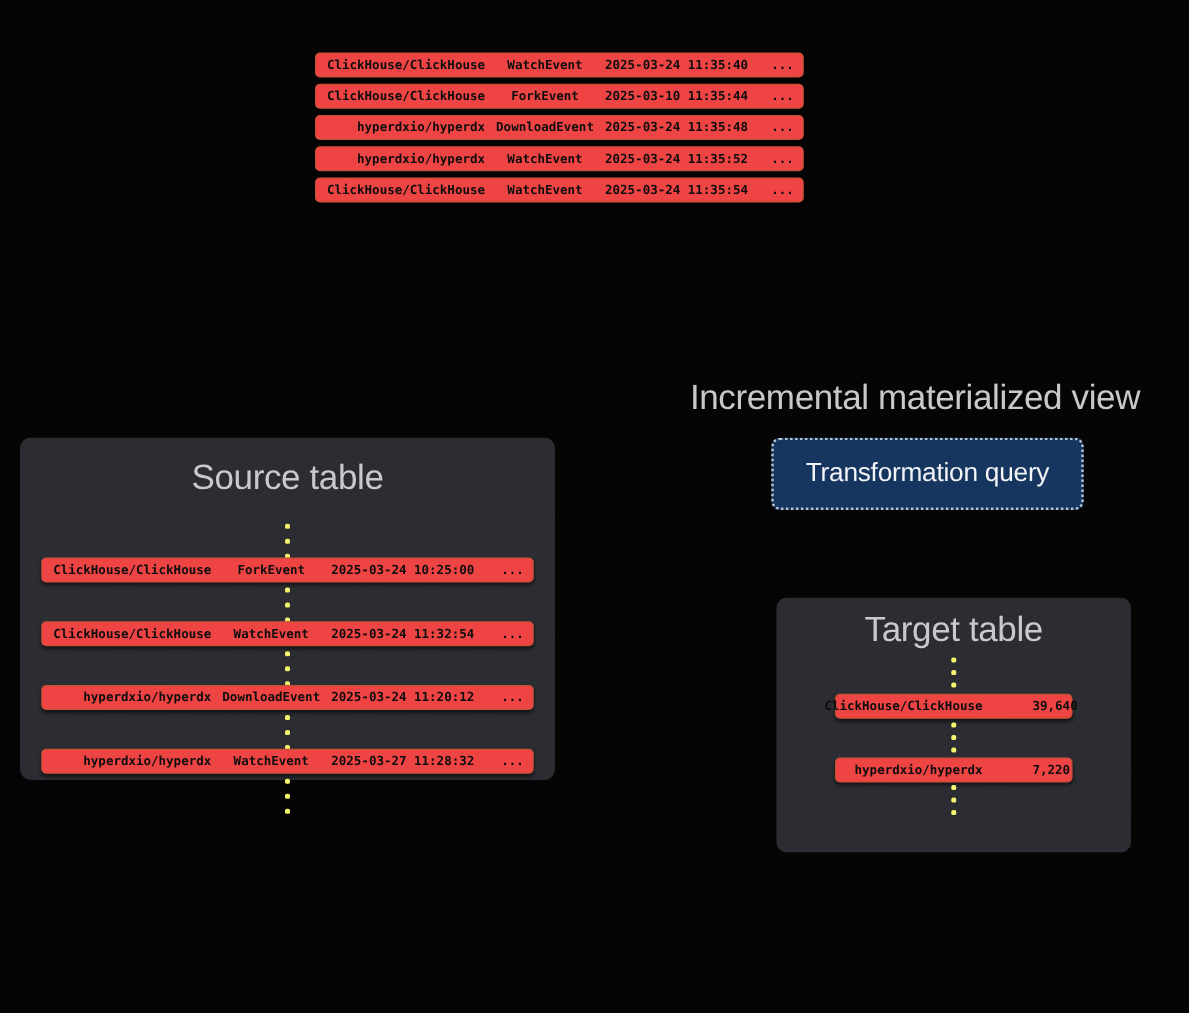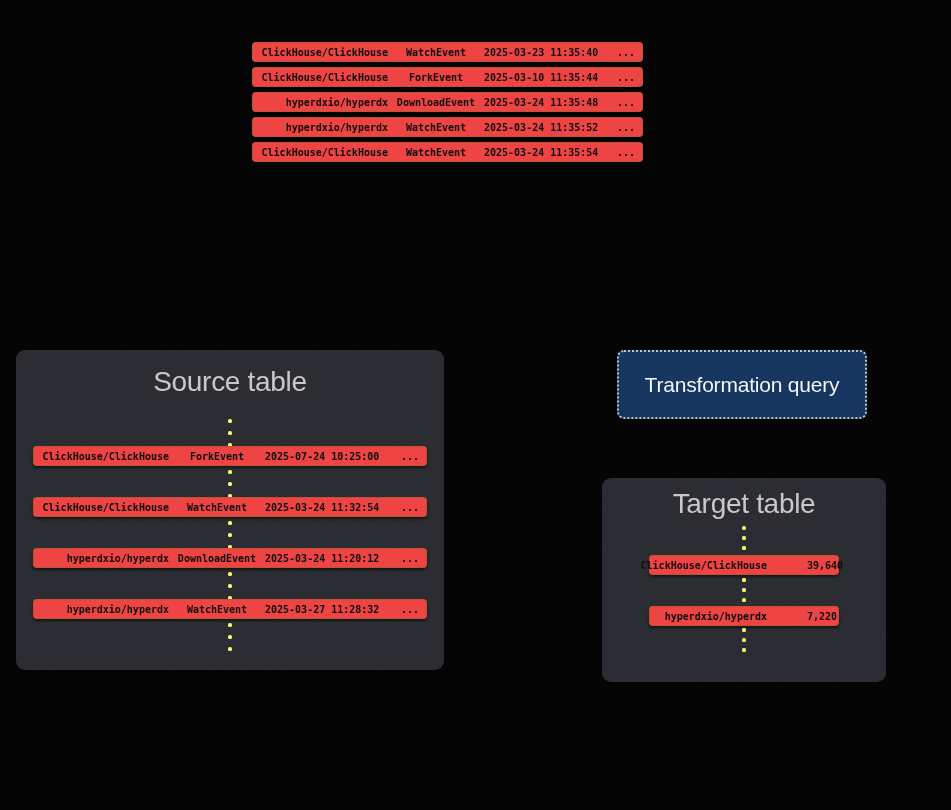--- a/index.html
+++ b/index.html
@@ -28,22 +28,22 @@
   }
   #insert-title { top: 3px; left: 146px; width: 600px; }
   #imv-title    { top: 302px; left: 532px; width: 400px; }
 
   .card {
     position: absolute;
     background: #2a2c31;
     background-image: repeating-linear-gradient(135deg, rgba(255,255,255,0.012) 0 2px, rgba(0,0,0,0.0) 2px 4px);
     border-radius: 9px;
   }
-  #source-card { left: 16px; top: 350px; width: 428px; height: 320px; }
-  #target-card { left: 602px; top: 478px; width: 284px; height: 204px; }
+  #source-card { left: 16px; top: 350px; width: 428px; height: 274px; }
+  #target-card { left: 621px; top: 478px; width: 284px; height: 204px; }
 
   .card-title {
     position: absolute;
     left: 0; right: 0;
     color: #c9c9c9;
     font-size: 28px;
     line-height: 32px;
     letter-spacing: -0.3px;
     text-align: center;
     white-space: nowrap;
@@ -117,21 +117,21 @@
   #src-dots-2 { top: 171px; }
   #src-dots-3 { top: 222px; }
   #src-dots-4 { top: 273px; }
   #tgt-dots-0 { top: 48px; }
   #tgt-dots-1 { top: 100px; }
   #tgt-dots-2 { top: 150px; }
 
   .transform-btn {
     position: absolute;
     left: 617px; top: 350px;
-    width: 250px; height: 69px;
+    width: 250px; height: 58px;
     box-sizing: border-box;
     background: #16365f;
     border: 2px dotted rgba(215,221,228,0.85);
     border-radius: 7px;
     color: #f2f4f6;
     font-size: 21px;
     letter-spacing: -0.2px;
     display: flex;
     align-items: center;
     justify-content: center;
@@ -142,21 +142,21 @@
 </head>
 <body>
 
 <div class="canvas">
 
 
   <div id="insert-rows">
     <div class="yrow cols4">
       <span class="c-repo">ClickHouse/ClickHouse</span>
       <span class="c-event">WatchEvent</span>
-      <span class="c-ts">2025-03-23 11:35:40</span>
+      <span class="c-ts">2025-03-24 11:35:40</span>
       <span class="c-more">...</span>
     </div>
     <div class="yrow cols4">
       <span class="c-repo">ClickHouse/ClickHouse</span>
       <span class="c-event">ForkEvent</span>
       <span class="c-ts">2025-03-10 11:35:44</span>
       <span class="c-more">...</span>
     </div>
     <div class="yrow cols4">
       <span class="c-repo">hyperdxio/hyperdx</span>
@@ -183,21 +183,21 @@
 
     <div class="dotcol" id="src-dots-0">
         <i></i>
         <i></i>
         <i></i>
       </div>
 
     <div class="yrow cols4" id="src-row-0">
       <span class="c-repo">ClickHouse/ClickHouse</span>
       <span class="c-event">ForkEvent</span>
-      <span class="c-ts">2025-07-24 10:25:00</span>
+      <span class="c-ts">2025-03-24 10:25:00</span>
       <span class="c-more">...</span>
     </div>
 
     <div class="dotcol" id="src-dots-1">
         <i></i>
         <i></i>
         <i></i>
       </div>
 
     <div class="yrow cols4" id="src-row-1">
@@ -233,20 +233,21 @@
       <span class="c-more">...</span>
     </div>
 
     <div class="dotcol" id="src-dots-4">
         <i></i>
         <i></i>
         <i></i>
       </div>
   </div>
 
+  <div class="diagram-title" id="imv-title">Incremental materialized view</div>
 
   <div class="transform-btn">Transformation query</div>
 
   <div class="card" id="target-card">
     <div class="card-title">Target table</div>
 
     <div class="dotcol tight" id="tgt-dots-0">
         <i></i>
         <i></i>
         <i></i>

